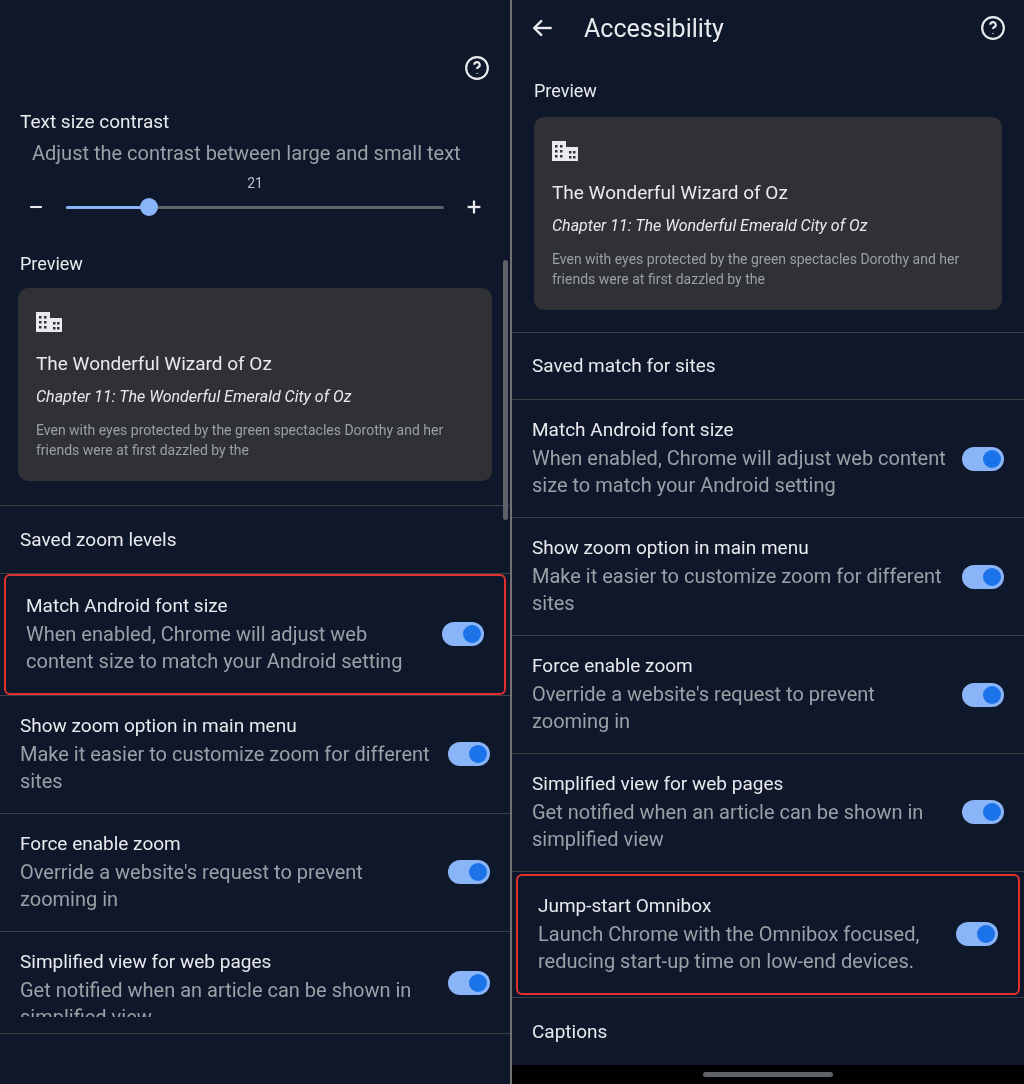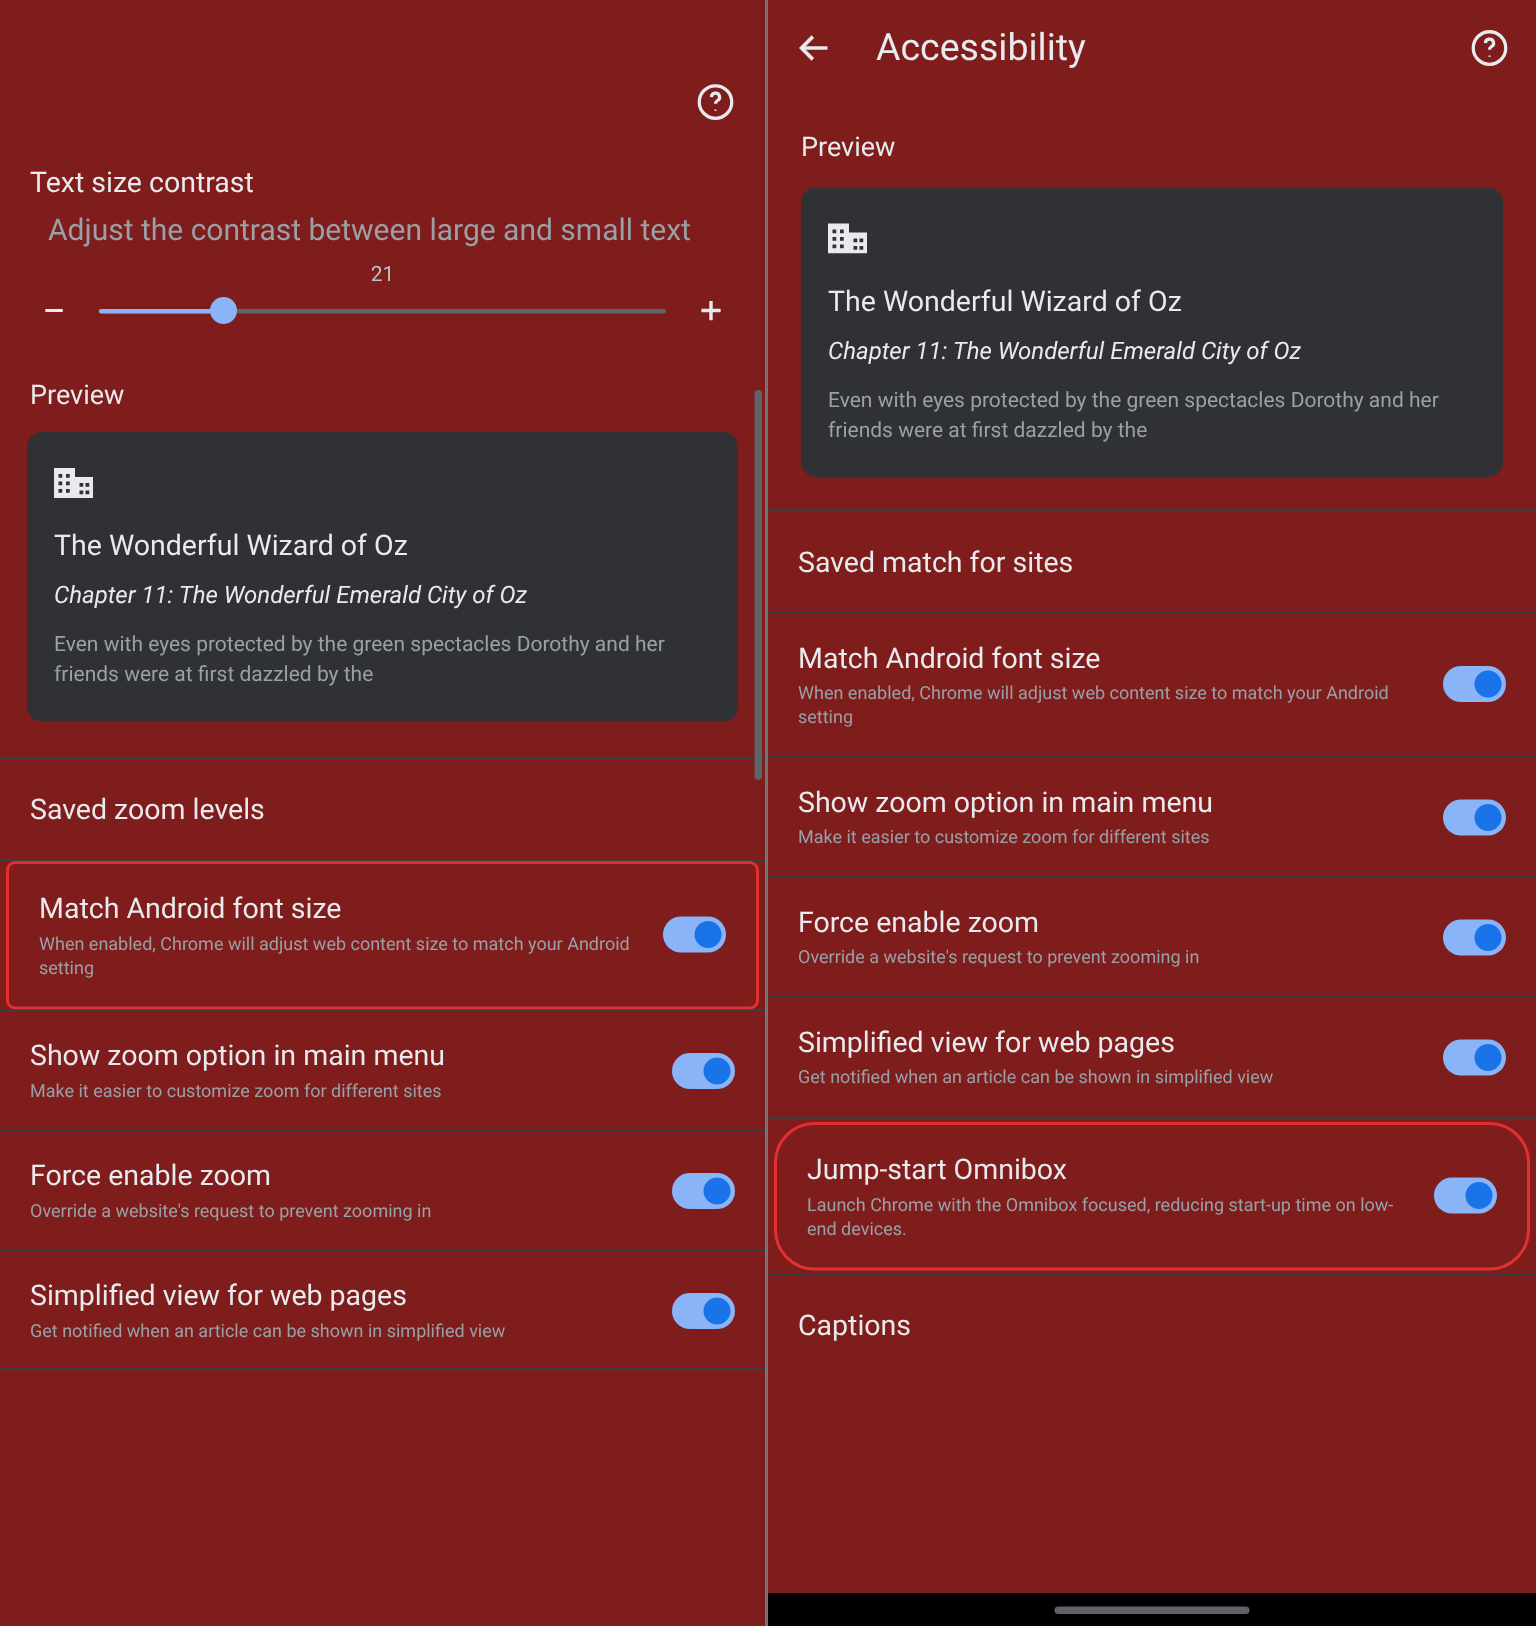--- a/index.html
+++ b/index.html
@@ -8,21 +8,21 @@
     font-family: Roboto, "Segoe UI", Arial, sans-serif;
     color: #e8eaed;
     width: 1024px;
     height: 1084px;
     overflow: hidden;
     display: flex;
   }
   .panel {
     width: 512px;
     height: 1084px;
-    background: #7f1d1d;
+    background: #0f172a;
     position: relative;
     display: flex;
     flex-direction: column;
   }
   .panel-left { border-right: 2px solid #737373; }
   .scrollbar {
     position: absolute;
     right: 2px;
     top: 260px;
     width: 5px;
@@ -127,21 +127,21 @@
   
   .divider { height: 1px; background: #3c4043; }
   .setting-row {
     display: flex;
     align-items: center;
     padding: 18px 20px;
     gap: 14px;
   }
   .setting-text { flex: 1; }
   .st-title { font-size: 19px; color: #e8eaed; margin-bottom: 4px; }
-  .st-sub { font-size: 12px; color: #9aa0a6; line-height: 1.35; }
+  .st-sub { font-size: 20px; color: #9aa0a6; line-height: 1.35; }
   .simple-row { padding: 22px 20px; }
   .simple-row .st-title { margin-bottom: 0; }
   .toggle {
     width: 42px;
     height: 24px;
     background: #8ab4f8;
     border-radius: 14px;
     position: relative;
     flex-shrink: 0;
   }
@@ -154,21 +154,21 @@
     height: 18px;
     background: #1a73e8;
     border-radius: 50%;
   }
   
   .highlight {
     border: 2px solid #e03030;
     border-radius: 6px;
   }
   .highlight-inset { margin: 0 4px; }
-  .highlight-full { margin: 2px 4px; border-radius: 27px; }
+  .highlight-full { margin: 2px 4px; }
   .nav-bar {
     height: 22px;
     background: #000;
     margin-top: auto;
     display:flex;
     justify-content:center;
     align-items:center;
   }
   .nav-handle { width: 130px; height:5px; background:#5f6368; border-radius:3px; }
   .right-preview-label { padding: 24px 22px 16px 22px; font-size:18px; color:#e8eaed; }

